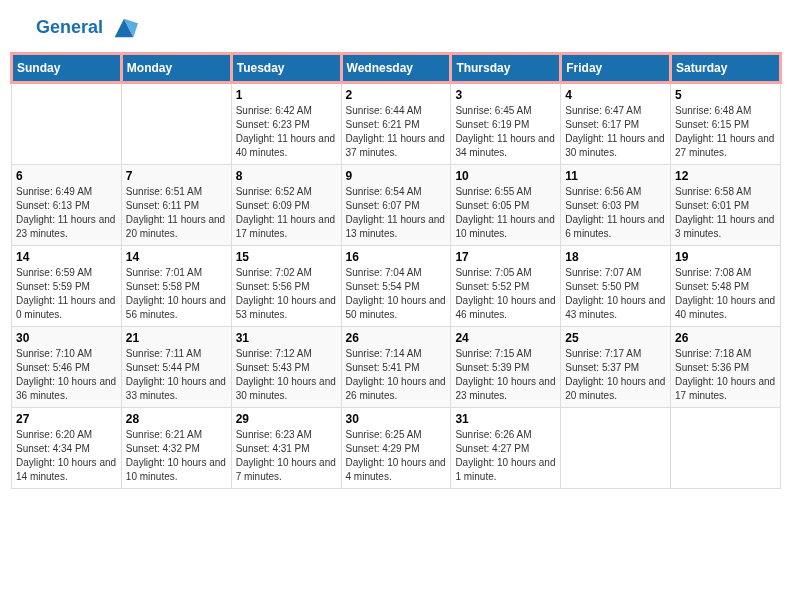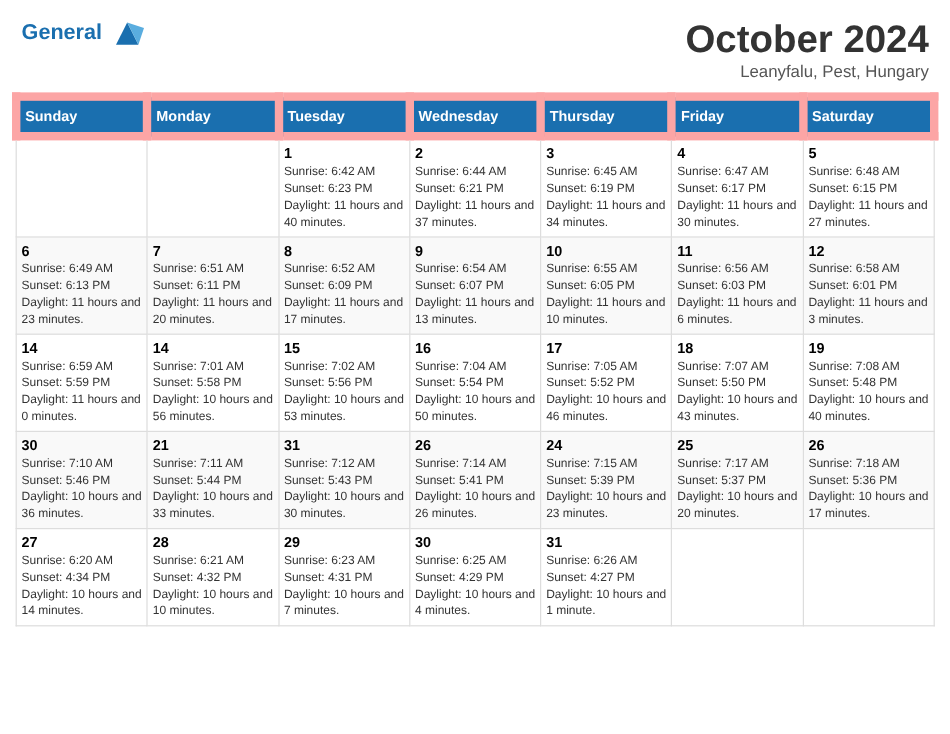--- a/index.html
+++ b/index.html
@@ -19,20 +19,21 @@
     }
     .logo {
       display: flex;
       align-items: center;
     }
     .logo-text {
       font-size: 18px;
       font-weight: bold;
       color: #333;
       line-height: 1.1;
+      margin-left: 18px;
     }
     .logo-text span {
       color: #1a6faf;
     }
     .logo-icon {
       width: 28px;
       height: 28px;
       margin-left: 2px;
     }
     .title-area {
@@ -51,21 +52,21 @@
       width: 100%;
       border-collapse: collapse;
       font-size: 10.5px;
     }
     .calendar thead th {
       background: #1a6faf;
       color: #fff;
       padding: 6px 4px;
       text-align: left;
       font-size: 12px;
-      border: 7px solid #fca5a5;
+      border: 3px solid #fca5a5;
     }
     .calendar tbody td {
       border: 1px solid #ddd;
       vertical-align: top;
       padding: 4px;
       width: calc(100% / 7);
       min-height: 80px;
       background: #fff;
     }
     .calendar tbody tr:nth-child(even) td {
@@ -94,24 +95,20 @@
     <div>
       <div class="logo-text">
         <span>General</span>
         <svg class="logo-icon" viewBox="0 0 30 30" xmlns="http://www.w3.org/2000/svg" style="display:inline-block;vertical-align:middle;margin-left:2px;">
           <polygon points="5,25 15,5 25,25" fill="#1a6faf"></polygon>
           <polygon points="15,5 25,25 30,10" fill="#5aaddf"></polygon>
         </svg>
       </div>
     </div>
   </div>
-  <div class="title-area">
-    <div class="month-title">October 2024</div>
-    <div class="location">Leanyfalu, Pest, Hungary</div>
-  </div>
 </div>
 
 <table class="calendar">
   <thead>
     <tr id="weekday-header">
         <th>Sunday</th>
         <th>Monday</th>
         <th>Tuesday</th>
         <th>Wednesday</th>
         <th>Thursday</th>

